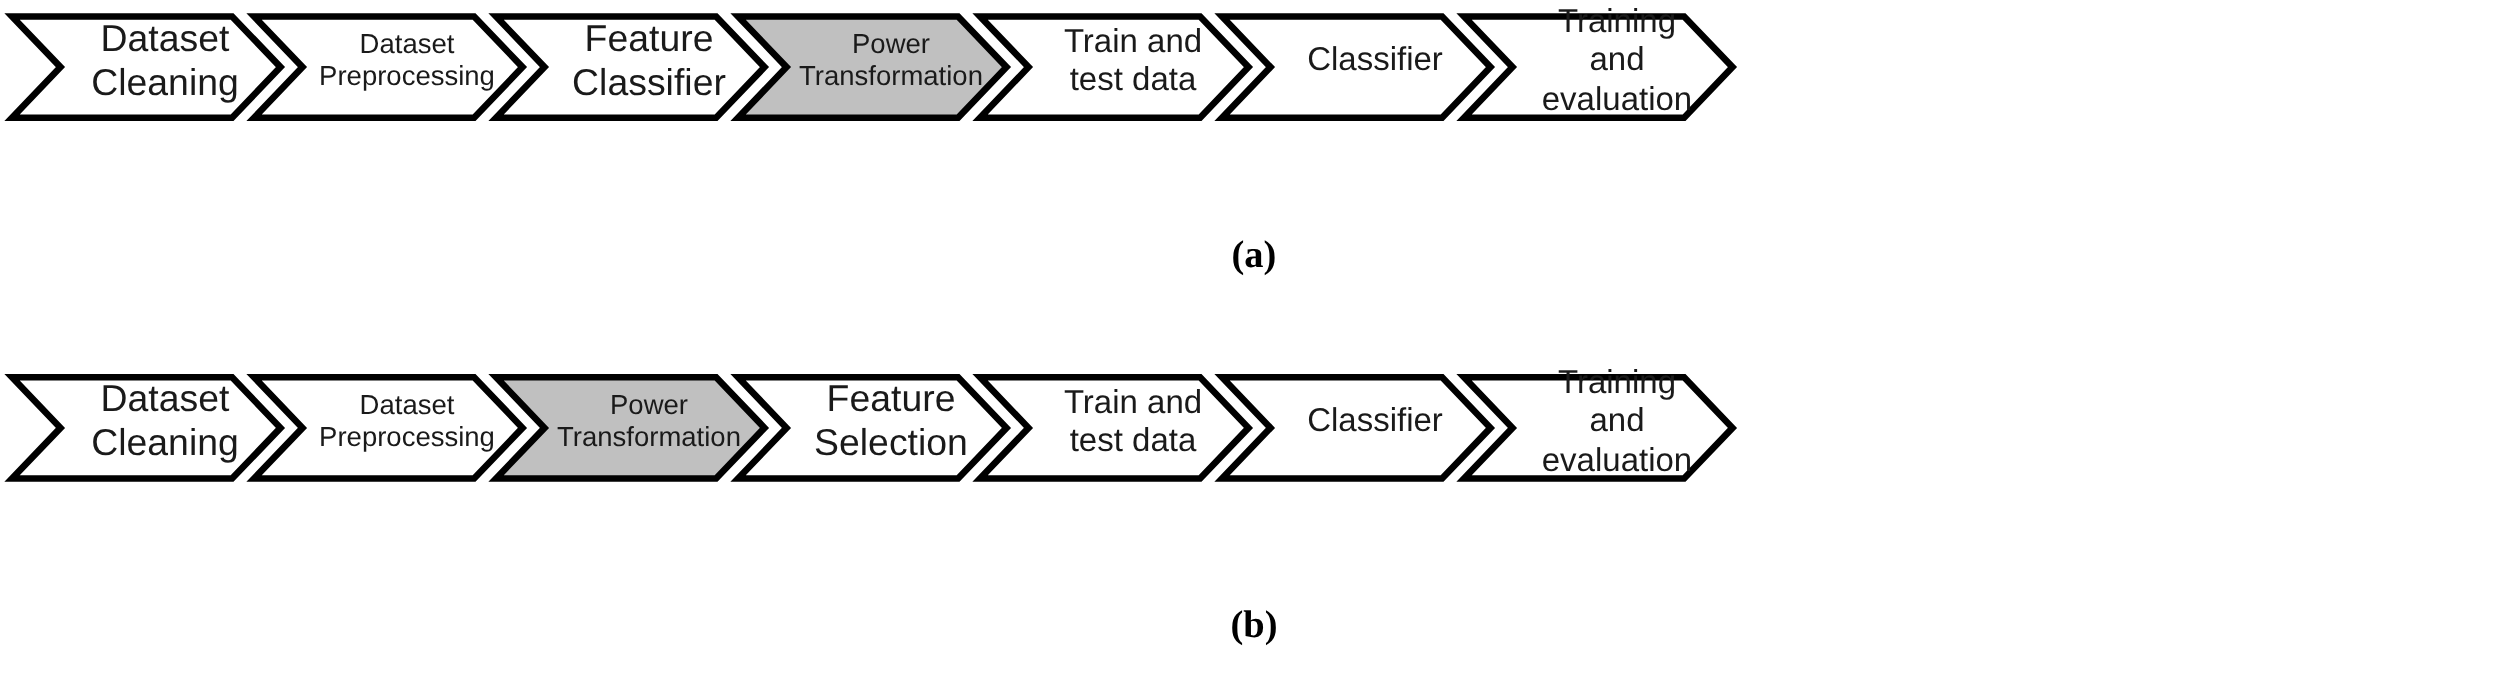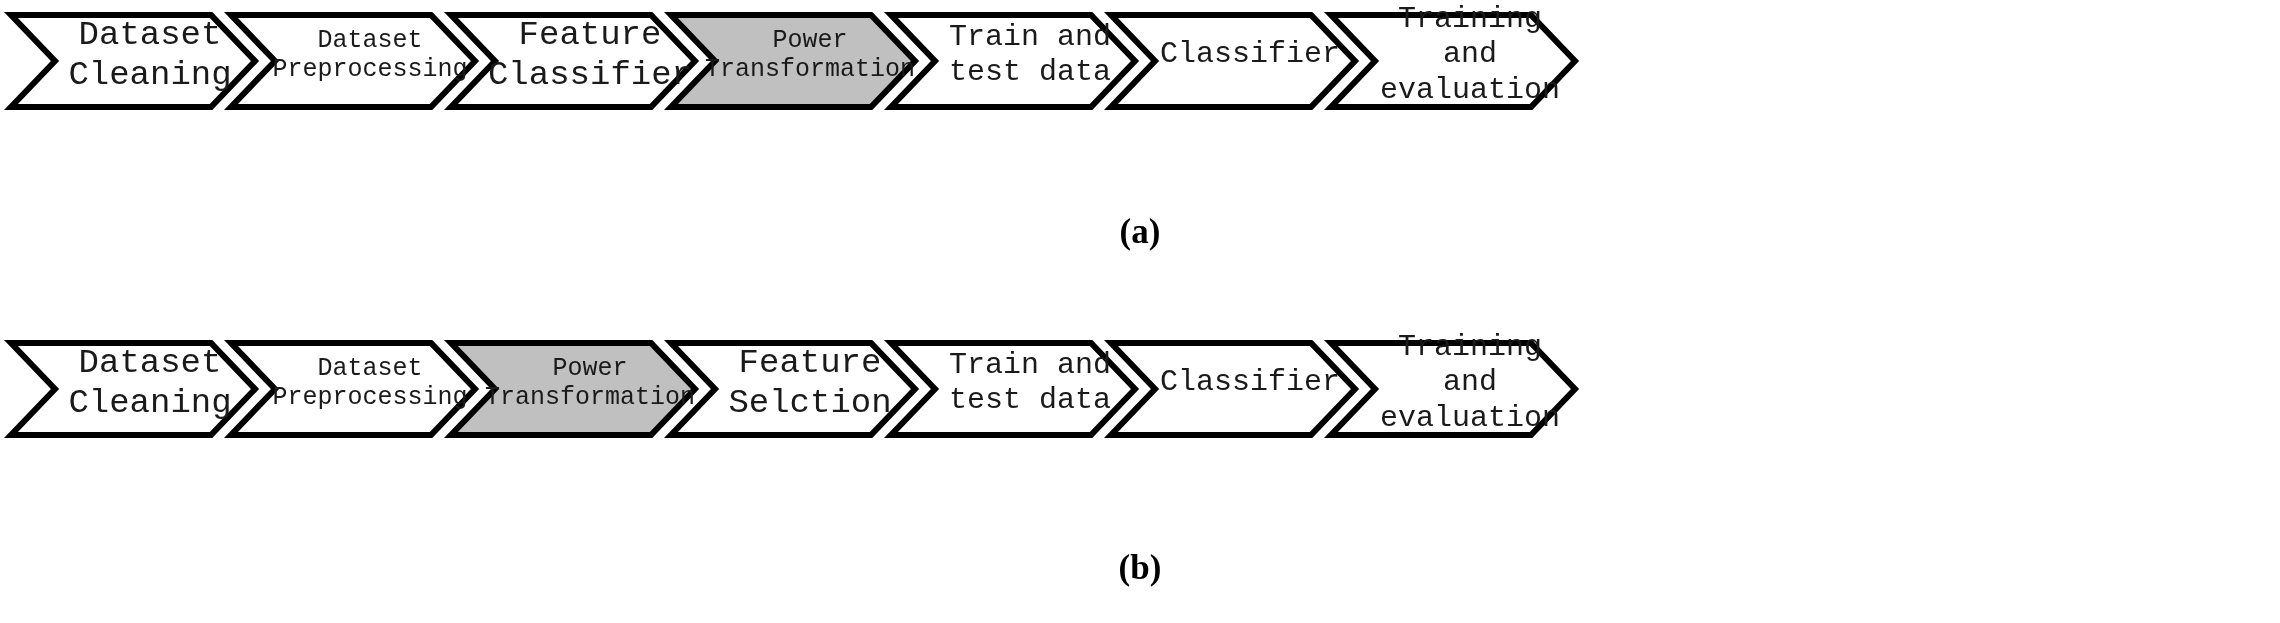--- a/index.html
+++ b/index.html
@@ -21,21 +21,20 @@
     top: 0;
     width: 2280px;
     height: 623px;
   }
 
   .flow-row {
     position: absolute;
     left: 0;
     width: 2280px;
     height: 150px;
-    font-family: Liberation Mono, monospace;
   }
   .flow-row.row-a { top: 0px; }
   .flow-row.row-b { top: 328px; }
 
   .chev-wrap {
     position: absolute;
     top: 0;
     height: 150px;
   }
 
@@ -192,21 +191,21 @@
         <span class="ln">Transformation</span>
       </div>
     </div>
 
     <div class="chev-wrap" style="left:668px; width:250px;">
       <svg class="chev-svg" width="250" height="122" viewBox="0 0 250 122">
         <path d="M3 15 L203 15 L247 61 L203 107 L3 107 L47 61 Z" fill="#FFFFFF" stroke="#000000" stroke-width="6" stroke-linejoin="miter"></path>
       </svg>
       <div class="chev-label sz-lg">
         <span class="ln">Feature</span>
-        <span class="ln">Selction</span>
+        <span class="ln">Selection</span>
       </div>
     </div>
 
     <div class="chev-wrap" style="left:888px; width:250px;">
       <svg class="chev-svg" width="250" height="122" viewBox="0 0 250 122">
         <path d="M3 15 L203 15 L247 61 L203 107 L3 107 L47 61 Z" fill="#FFFFFF" stroke="#000000" stroke-width="6" stroke-linejoin="miter"></path>
       </svg>
       <div class="chev-label sz-md">
         <span class="ln">Train and</span>
         <span class="ln">test data</span>

